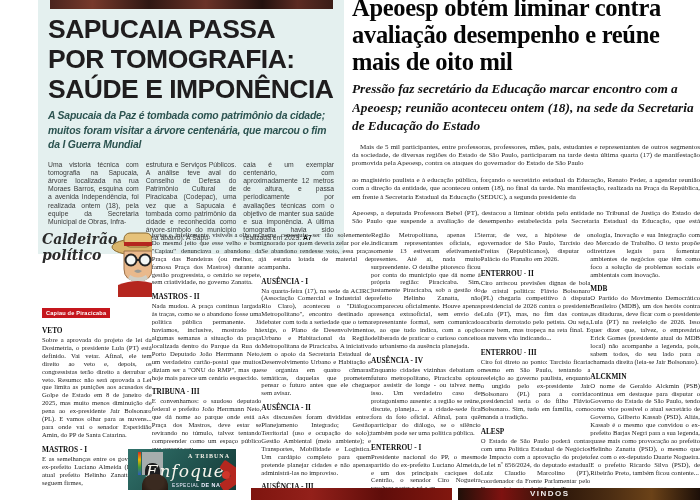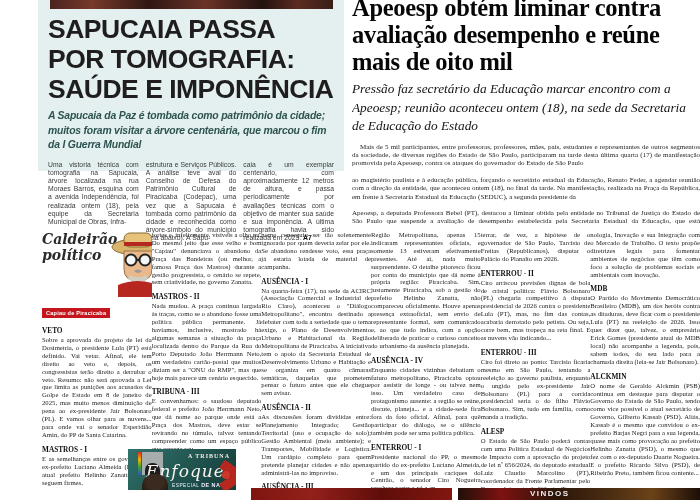--- a/index.html
+++ b/index.html
@@ -1,37 +1,37 @@
 <!DOCTYPE html>
 <html><head>
 <meta charset="utf-8">
 <style>
   html,body{margin:0;padding:0;background:#fff;}
   .page{position:relative;width:700px;height:500px;background:#ffffff;overflow:hidden;
         font-family:"Liberation Sans",sans-serif;}
 
   
-  .sap-box{position:absolute;left:38px;top:0;width:306px;height:171px;background:#e4f0ef;
+  .sap-box{position:absolute;left:38px;top:0;width:306px;height:254px;background:#e4f0ef;
            box-sizing:border-box;padding:0 10px;}
   .photo-strip{position:absolute;left:12px;top:0;width:283px;height:9px;
     background:linear-gradient(90deg,#4a241e,#77392b 15%,#2f1713 35%,#6b3328 55%,#23120f 75%,#5c2b22,#3a1d17);}
   .sap-headline{margin:0;padding-top:14px;font-size:26.5px;line-height:30px;font-weight:900;
     color:#1f1d1e;letter-spacing:-0.5px;}
   .sap-sub{margin:5px 0 8px;font-style:italic;font-weight:600;font-size:10.4px;line-height:14.5px;
     color:#2c5350;letter-spacing:-0.2px;}
   .sap-body{display:flex;gap:7px;margin-top:6px;}
   .sap-col{flex:1;min-width:0;font-size:6.8px;line-height:8.2px;text-align:justify;color:#3b3b3b;margin:0;}
   .pref{font-weight:700;color:#101010;font-style:normal;}
 
   
   .ape{position:absolute;left:352px;top:0;width:348px;height:227px;overflow:hidden;
        font-family:"Liberation Serif",serif;}
   .ape-headline{margin:-6px 0 0;font-size:24.5px;line-height:27px;font-weight:700;color:#060606;
        letter-spacing:-0.3px;}
-  .ape-sub{margin:5px 0 4px;font-style:italic;font-weight:400;font-size:13.3px;line-height:18.5px;color:#131313;}
+  .ape-sub{margin:5px 0 4px;font-style:italic;font-weight:700;font-size:13.3px;line-height:18.5px;color:#131313;}
   .ape-body{display:flex;gap:8px;margin-top:7px;flex-direction:column;}
   .ape-col{flex:1;min-width:0;font-size:7px;line-height:8.4px;text-align:justify;color:#1c1c1c;margin:0;}
   .indent{text-indent:8px;}
 
   
   .cald{position:absolute;left:42px;top:231px;right:0;bottom:0;display:flex;gap:0;
         font-family:"Liberation Serif",serif;overflow:hidden;}
   .cp-col{flex:1 1 0;min-width:0;overflow:hidden;}
   .cp-h{font-weight:700;font-size:7.3px;margin:6px 0 1px;color:#0f0f0f;}
   .cp-p{font-size:6.7px;line-height:7.9px;text-align:justify;color:#242424;margin:0;}

